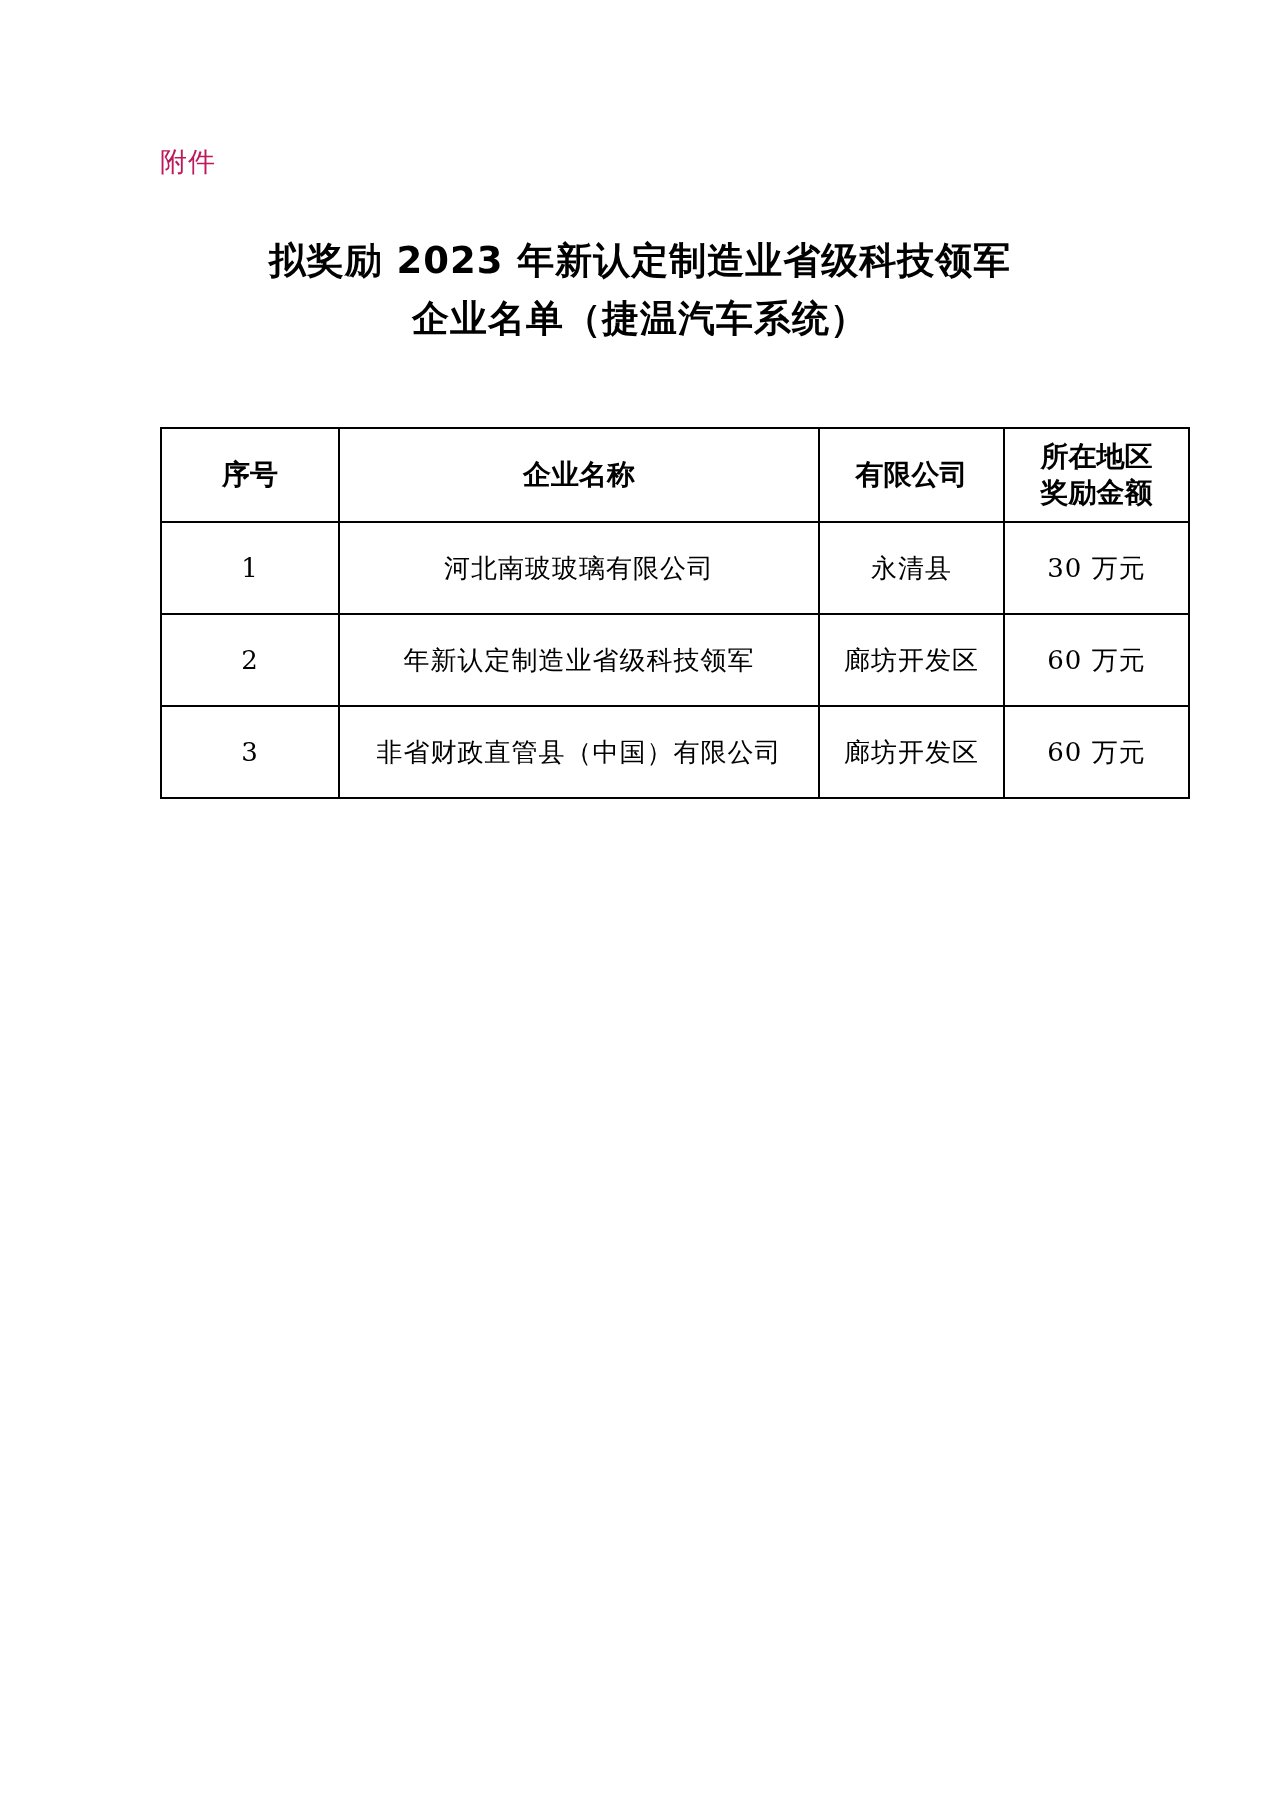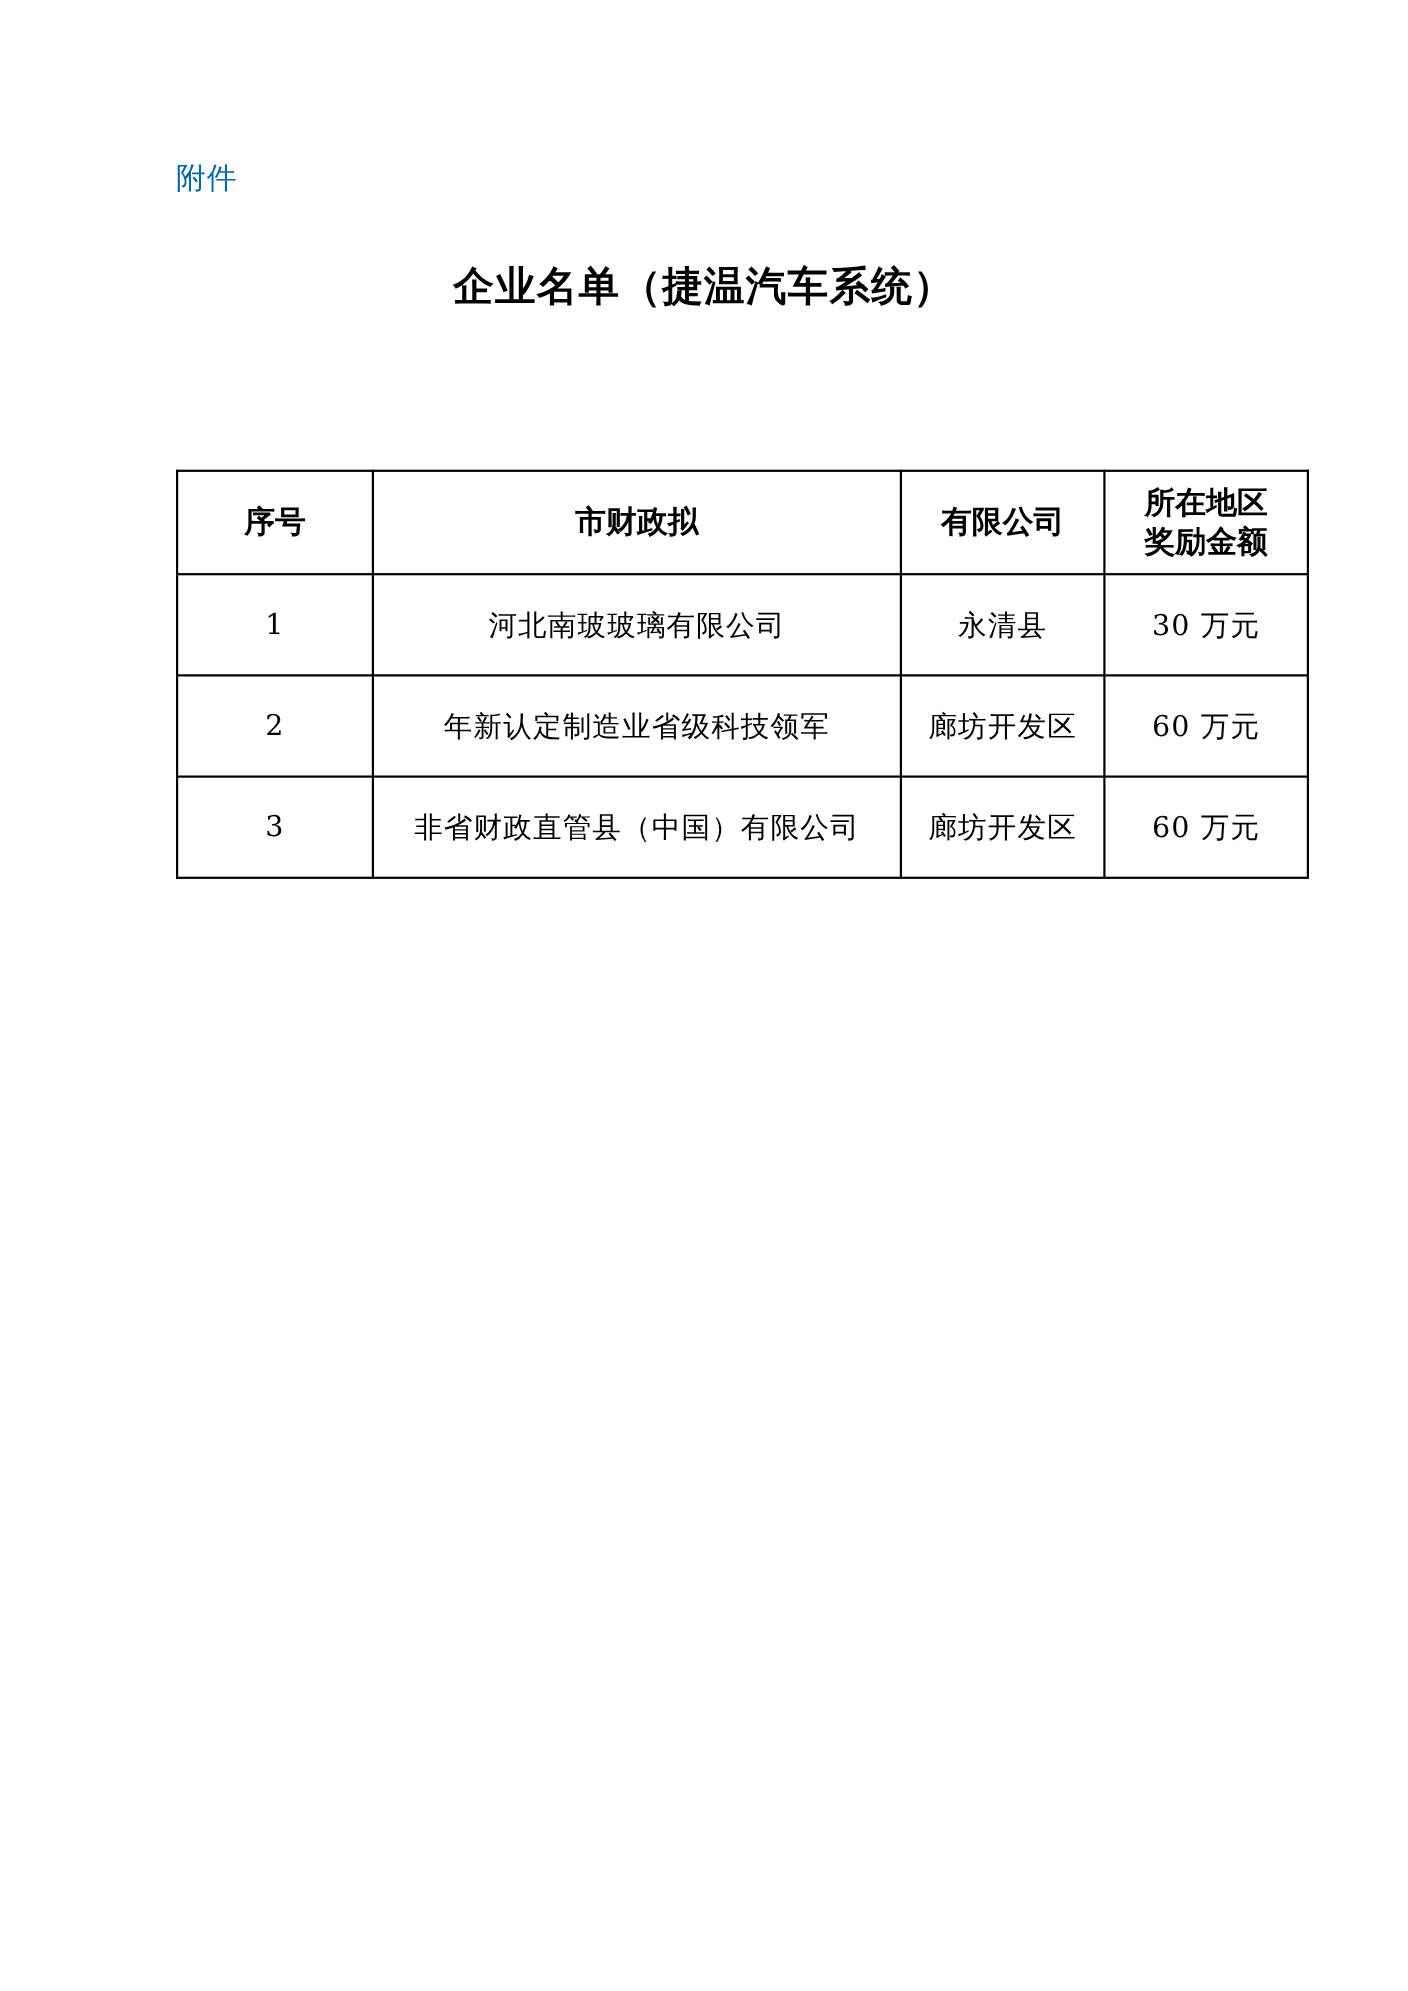--- a/index.html
+++ b/index.html
@@ -23,21 +23,21 @@
     height: 1810px;
     box-sizing: border-box;
   }
   .attachment-label {
     position: absolute;
     left: 160px;
     top: 144px;
     font-family: "DejaVu Sans", "Liberation Sans", sans-serif;
     font-size: 27px;
     letter-spacing: 1px;
-    color: #0369a1;
+    color: #be185d;
   }
   .doc-title {
     position: absolute;
     left: 160px;
     top: 232px;
     width: 960px;
     text-align: center;
     font-family: "DejaVu Sans", "Liberation Sans", sans-serif;
     font-weight: bold;
     font-size: 37px;
@@ -85,34 +85,35 @@
   .num-cell { font-family: "DejaVu Serif", "Liberation Serif", serif; }
 </style>
 </head>
 <body>
 
 <div class="page">
 
   <div class="attachment-label">附件</div>
 
   <div class="doc-title">
+    <span class="line">拟奖励 2023 年新认定制造业省级科技领军</span>
     <span class="line">企业名单（捷温汽车系统）</span>
   </div>
 
   <table class="award-table">
     <colgroup>
       <col class="col-no">
       <col class="col-name">
       <col class="col-region">
       <col class="col-amount">
     </colgroup>
     <thead>
       <tr>
         <th>序号</th>
-        <th>市财政拟</th>
+        <th>企业名称</th>
         <th>有限公司</th>
         <th class="hdr-two-line">
           <span>所在地区</span>
           <span>奖励金额</span>
         </th>
       </tr>
     </thead>
     <tbody>
       <tr>
         <td class="num-cell">1</td>

